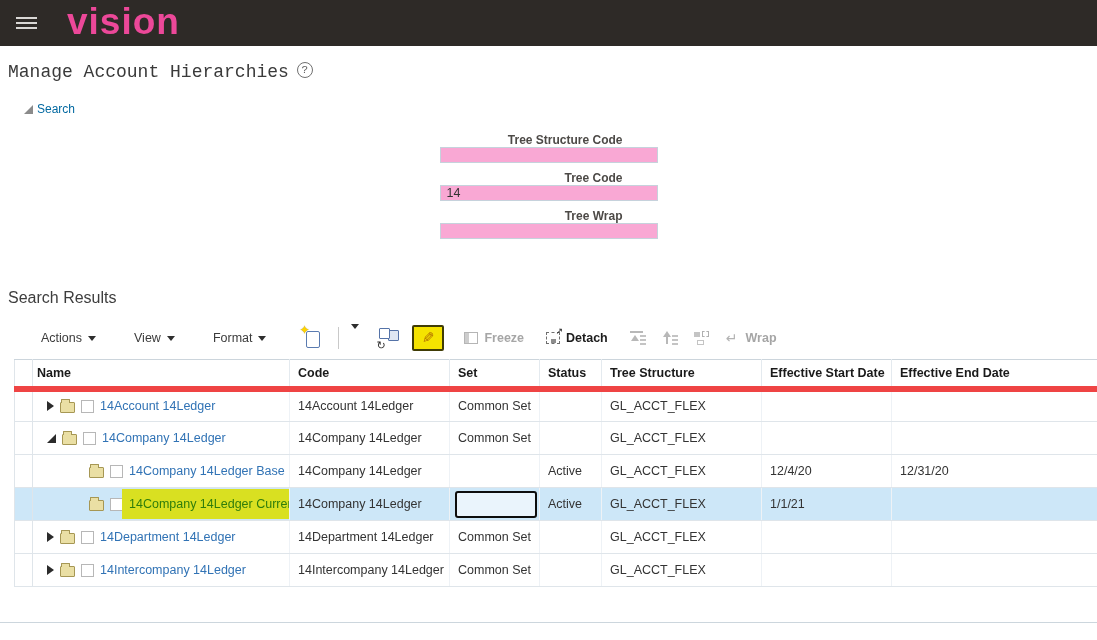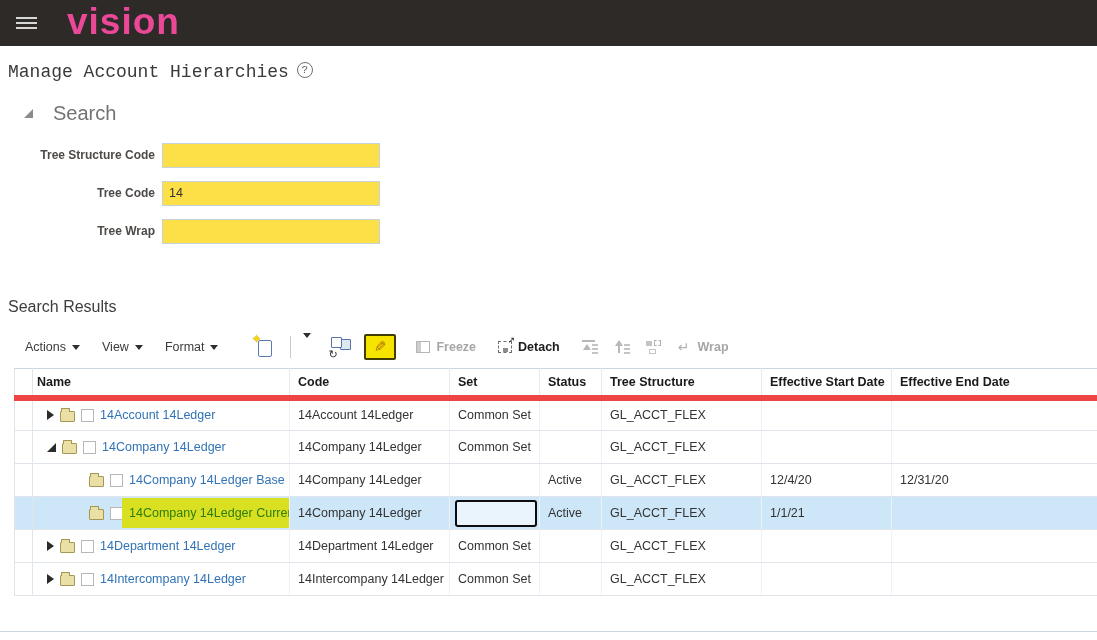--- a/index.html
+++ b/index.html
@@ -15,38 +15,38 @@
 
   
   .title-row { display:flex; margin:16px 0 0 8px; height:24px;font-family:Liberation Mono, monospace; }
   .title-row h1 { font-size:18px; font-weight:400; color:#3a3a3a; }
   .help { width:16px; height:16px; border:1px solid #707070; border-radius:50%;
     display:inline-flex; align-items:center; justify-content:center;
     font-size:11px; color:#5e5e5e; margin-left:8px; cursor:pointer; }
 
   
   .sec-head { display:flex; align-items:center; margin:16px 0 0 24px; }
-  .sec-head .label { font-size:20px; color:#737373; margin-left:20px; }
+  .sec-head .label { font-size:12px; color:#0369a1; margin-left:4px; }
   .tri-exp { width:0; height:0; border-bottom:9px solid #2b2b2b; border-left:9px solid transparent; }
   .tri-exp.gray { border-bottom-color:#8b8b8b; }
   .tri-col { width:0; height:0; border-left:7px solid #2b2b2b; border-top:5px solid transparent;
     border-bottom:5px solid transparent; }
   .form { margin-top:17px; }
-  .form-row { display:flex; align-items:center; margin-bottom:12px; height:26px; }
+  .form-row { display:flex; align-items:center; margin-bottom:12px; height:26px;flex-direction:column; }
   .form-row label { width:162px; text-align:right; font-size:12px; font-weight:bold;
     color:#4d4a47; padding-right:7px; }
-  .form-row input { width:218px; height:25px; border:1px solid #c6d2dc; background:#fde047;
+  .form-row input { width:218px; height:25px; border:1px solid #c6d2dc; background:#f9a8d4;
     font-size:12.5px; padding-left:6px; font-family:"Liberation Sans", sans-serif; color:#333; }
 
   
   .results-head { font-size:16px; color:#3d3d3d; margin:54px 0 0 8px; }
 
   .toolbar { display:flex; align-items:center; margin:17px 0 0 25px; height:28px; }
   .menu { display:flex; align-items:center; cursor:pointer; margin-right:22px; }
-  .menu .mlabel { font-size:12.5px; color:#3b3b3b; }
+  .menu .mlabel { font-size:12.5px; color:#3b3b3b;margin-left:16px; }
   .dn-tri { width:0; height:0; border-top:5px solid #2e2e2e; border-left:4px solid transparent;
     border-right:4px solid transparent; margin-left:6px; }
   .dn-tri.lone { margin:0; }
 
   .create { position:relative; width:18px; height:19px; margin:0 10px 0 14px; cursor:pointer; }
   .create .page { position:absolute; right:0; bottom:0; width:14px; height:17px;
     background:#fff; border:1px solid #5a7bb0; border-radius:2px; }
   .create .star { position:absolute; top:-6px; left:-3px; font-size:12px; color:#ffd400;
     text-shadow:0 0 1px #8a6d00; }
   .vsep { width:1px; height:22px; background:#c9c9c9; margin:0 8px; }

